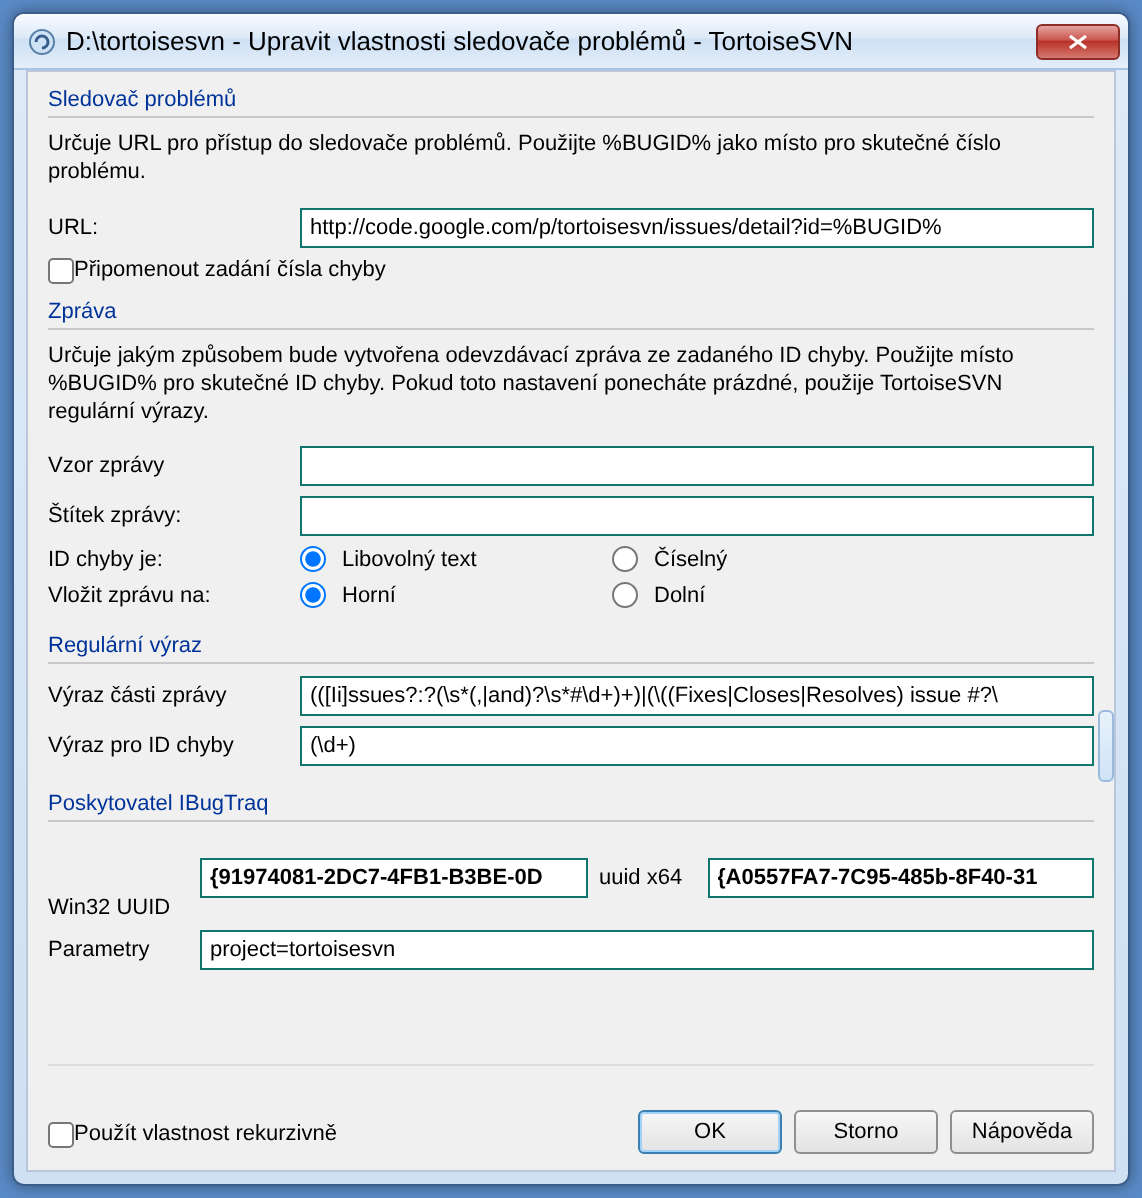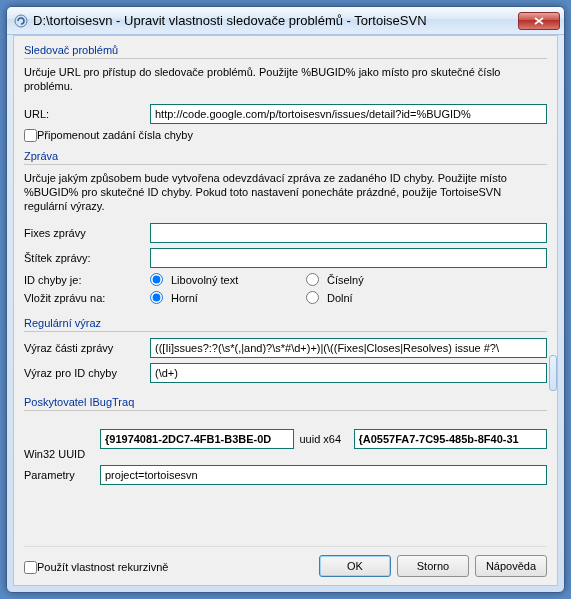--- a/index.html
+++ b/index.html
@@ -77,21 +77,21 @@
 }
 .chk-row { display: flex; align-items: center; gap: 0; margin-top: 2px; }
 input[type=checkbox], input[type=radio] { margin: 0; }
 .radio-group { display: flex; align-items: center; gap: 6px; flex: 1; }
 .radio-pair { display: flex; align-items: center; gap: 8px; min-width: 150px; }
 .slim { height: 20px; }
 .btnbar {
   margin-top: auto;
   display: flex;
   align-items: center;
-  padding-top: 8px;
+  padding-top: 22px;
   border-top: 1px solid #dcdcdc;
 }
 .btnbar .spacer { flex: 1; }
 .btn {
   min-width: 72px;
   height: 22px;
   margin-left: 6px;
   background: linear-gradient(#f7f7f7, #e3e3e3);
   border: 1px solid #8e8f8f;
   border-radius: 3px;
@@ -148,21 +148,21 @@
       <div class="chk-row">
         <input type="checkbox" style="">
         <span>Připomenout zadání čísla chyby</span>
       </div>
     </div>
 
     <div class="group">
       <div class="group-title">Zpráva</div>
       <div class="desc">Určuje jakým způsobem bude vytvořena odevzdávací zpráva ze zadaného ID chyby. Použijte místo %BUGID% pro skutečné ID chyby. Pokud toto nastavení ponecháte prázdné, použije TortoiseSVN regulární výrazy.</div>
       <div class="row">
-        <span class="lbl">Fixes zprávy</span>
+        <span class="lbl">Vzor zprávy</span>
         <input class="txt" type="text" value="" style="">
       </div>
       <div class="row">
         <span class="lbl">Štítek zprávy:</span>
         <input class="txt" type="text" value="" style="">
       </div>
       <div class="row">
         <span class="lbl">ID chyby je:</span>
         <div class="radio-group">
           <label class="radio-pair">

